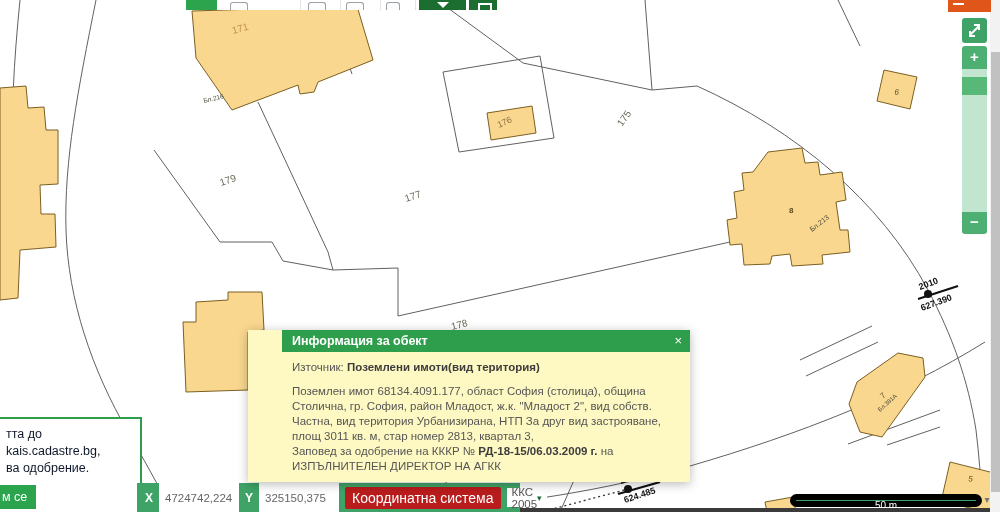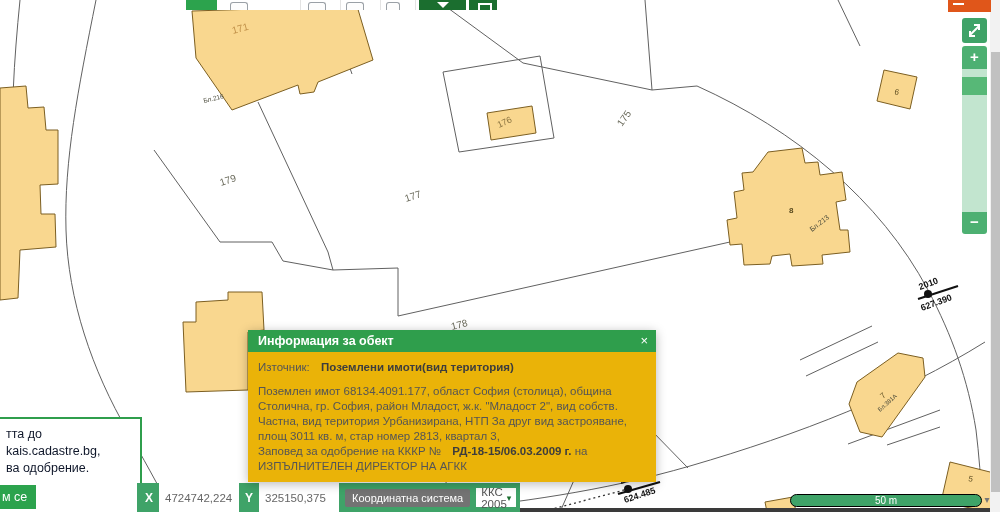--- a/index.html
+++ b/index.html
@@ -28,50 +28,50 @@
   .zoom-track{position:absolute;left:962px;top:69px;width:25px;height:143px;background:#c2e5cf;z-index:6;}
   .zoom-handle{position:absolute;left:962px;top:77px;width:25px;height:18px;background:#57b877;z-index:7;}
   .zoom-minus{position:absolute;left:962px;top:212px;width:25px;height:22px;background:#4db072;border-radius:0 0 3px 3px;
               color:#fff;font-size:15px;font-weight:bold;text-align:center;line-height:20px;z-index:6;}
   .scroll-track{position:absolute;left:990px;top:0;width:10px;height:512px;background:#f2f2f2;z-index:5;}
   .scroll-thumb{position:absolute;left:991px;top:52px;width:9px;height:440px;background:#c1c1c1;z-index:6;}
   .scroll-arrow{position:absolute;left:981px;top:494px;width:12px;height:12px;color:#777;font-size:10px;
                 line-height:12px;text-align:center;z-index:7;}
 
   
-  .popup{position:absolute;left:248px;top:330px;width:408px;background:#eab308;z-index:10;
-         box-shadow:0 2px 10px rgba(0,0,0,.28);}
+  .popup{position:absolute;left:248px;top:330px;width:408px;background:#fef9c3;z-index:10;
+         box-shadow:0 2px 10px rgba(0,0,0,.28);padding-left:34px;}
   .popup-header{background:#2f9e4c;height:22px;position:relative;}
   .popup-title{color:#ffffff;font-size:12.5px;font-weight:bold;line-height:22px;padding-left:10px;}
   .popup-close{position:absolute;right:8px;top:0;color:#ffffff;font-size:13px;line-height:22px;cursor:pointer;}
   .popup-body{padding:8px 12px 8px 10px;font-size:11.5px;line-height:15px;color:#555555;}
   .popup-source{margin-bottom:9px;}
-  .popup-body b{color:#3d3d3d;margin-left:8px;}
+  .popup-body b{color:#3d3d3d;}
 
   
   .cookie{position:absolute;left:-2px;top:417px;width:128px;height:88px;background:#ffffff;
           border:2px solid #2f9e4c;z-index:9;padding:7px 6px 6px 6px;box-sizing:content-box;}
   .cookie-text{font-size:12.5px;line-height:17px;color:#0f172a;}
   .cookie-btn{position:absolute;left:-2px;bottom:11px;background:#2ca34d;color:#ffffff;border:none;
               font-size:12.5px;padding:5px 9px 5px 4px;font-family:"Liberation Sans",sans-serif;}
 
   
   .coords{position:absolute;left:137px;top:483px;width:383px;height:29px;background:#3fa368;z-index:9;
           display:flex;align-items:center;gap:6px;padding:0 8px;box-sizing:border-box;}
   .coords .lbl{color:#ffffff;font-size:12px;font-weight:bold;}
   .coords input{width:68px;height:33px;border:none;font-size:11.5px;color:#666;padding:0 6px;
                 font-family:"Liberation Sans",sans-serif;}
-  .crs-badge{background:#737373;color:#ffffff;font-size:11px;padding:3px 7px;border-radius:2px;white-space:nowrap;}
+  .crs-badge{background:#b91c1c;color:#ffffff;font-size:14px;padding:3px 7px;border-radius:2px;white-space:nowrap;}
   .crs-select{background:#ffffff;width:82px;height:19px;display:flex;align-items:center;justify-content:space-between;
               padding:0 5px;font-size:11.5px;color:#555;}
   .crs-select .chev{color:#1b6e2f;font-size:9px;}
 
   
   .scalebar{position:absolute;left:790px;top:494px;width:192px;height:13px;background:#3fa368;
-            border:1px solid #000000;border-radius:7px;color:#ffffff;font-size:10px;text-align:center;
+            border:6px solid #000000;border-radius:7px;color:#ffffff;font-size:10px;text-align:center;
             line-height:12px;z-index:8;box-sizing:border-box;}
   .bottom-edge{position:absolute;left:137px;top:508px;width:853px;height:4px;background:#3a3a3a;z-index:8;}
 </style>
 </head>
 <body>
 
 <div class="screen">
 
   <svg width="1000" height="512" viewBox="0 0 1000 512" style="position:absolute;left:0;top:0;z-index:1;">
 

